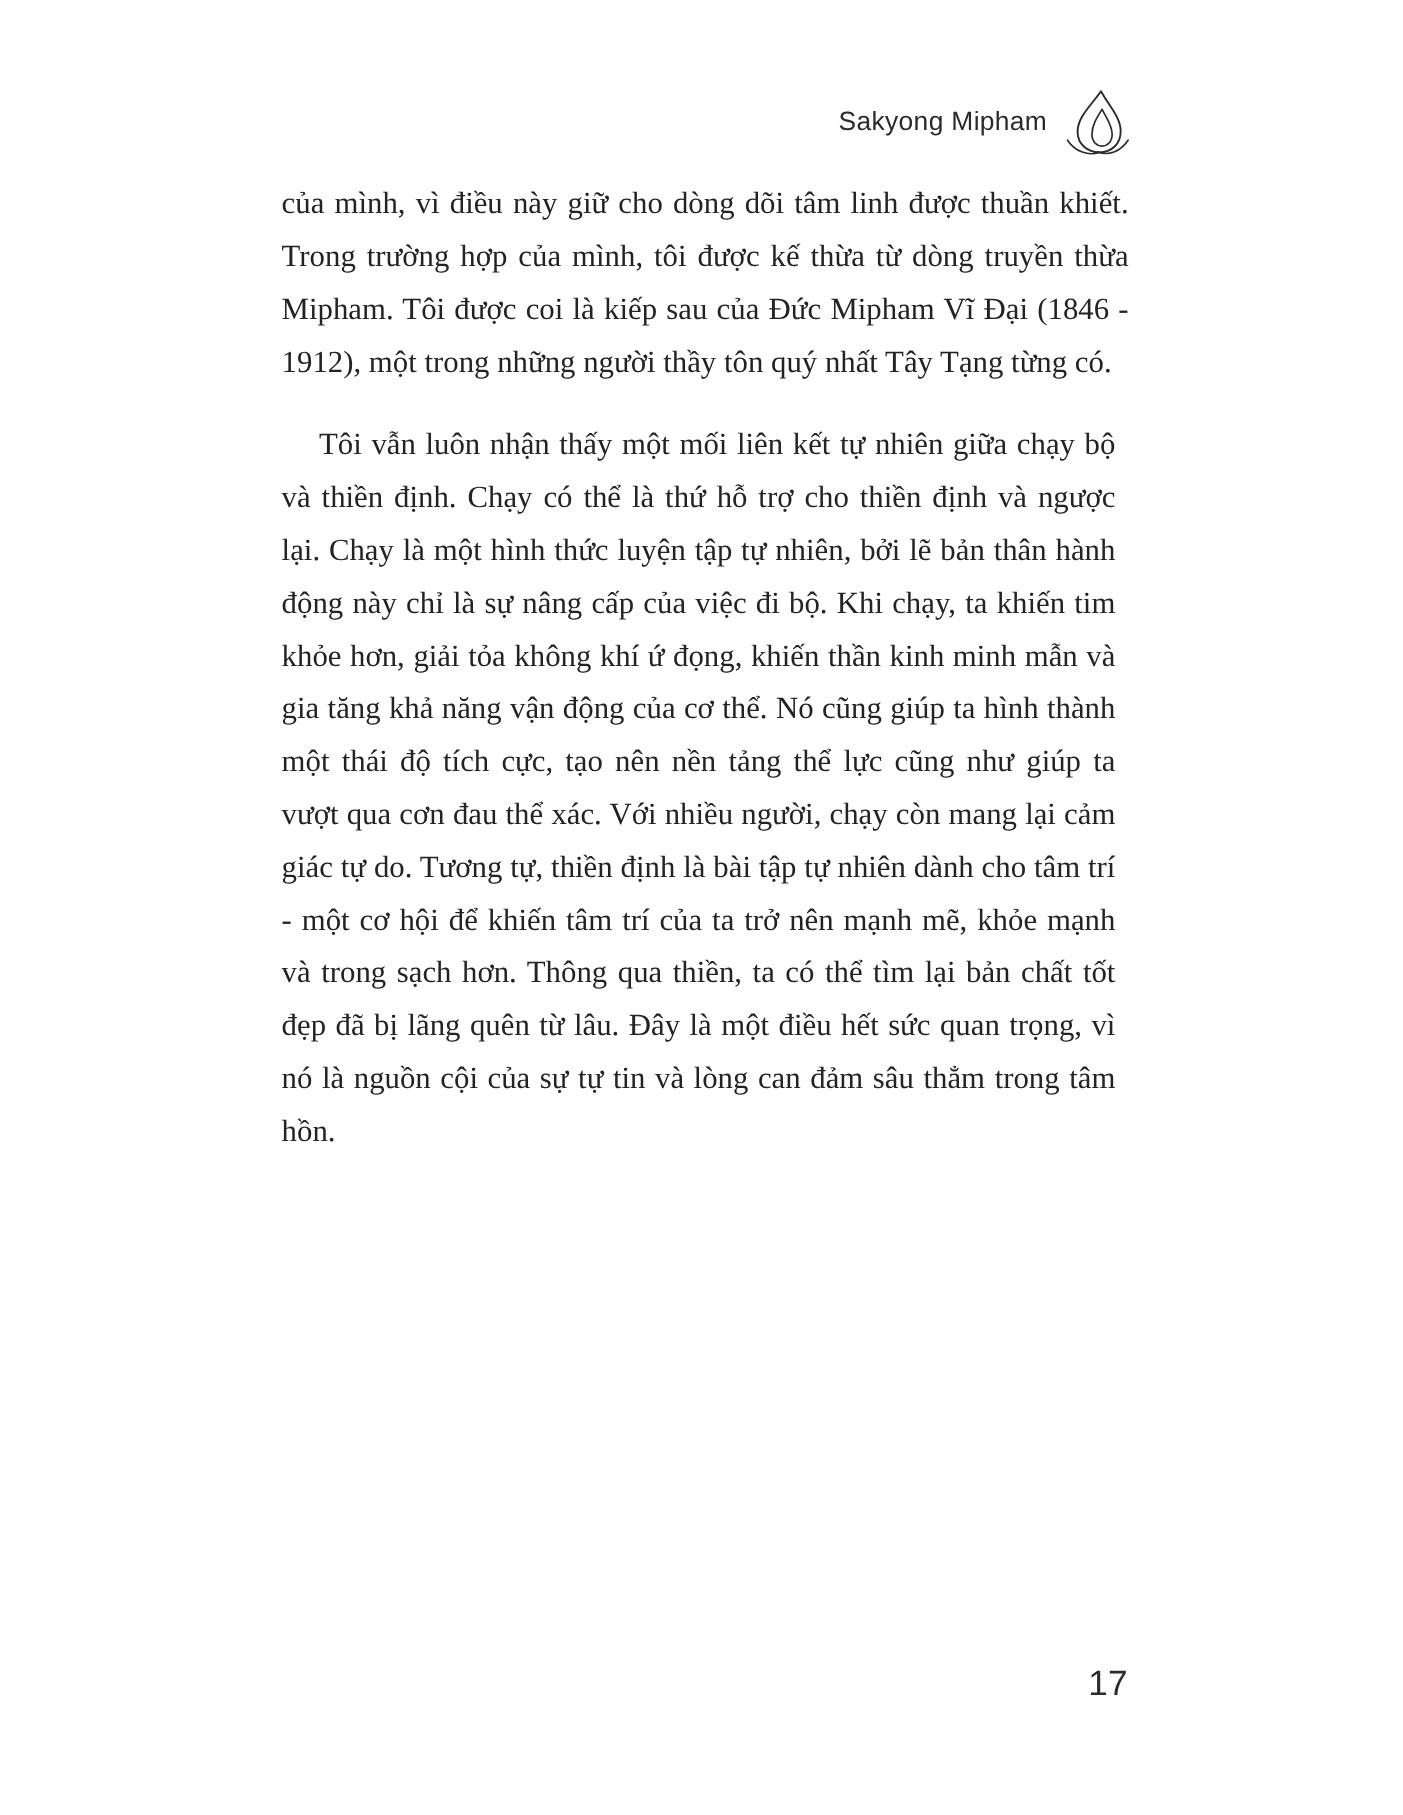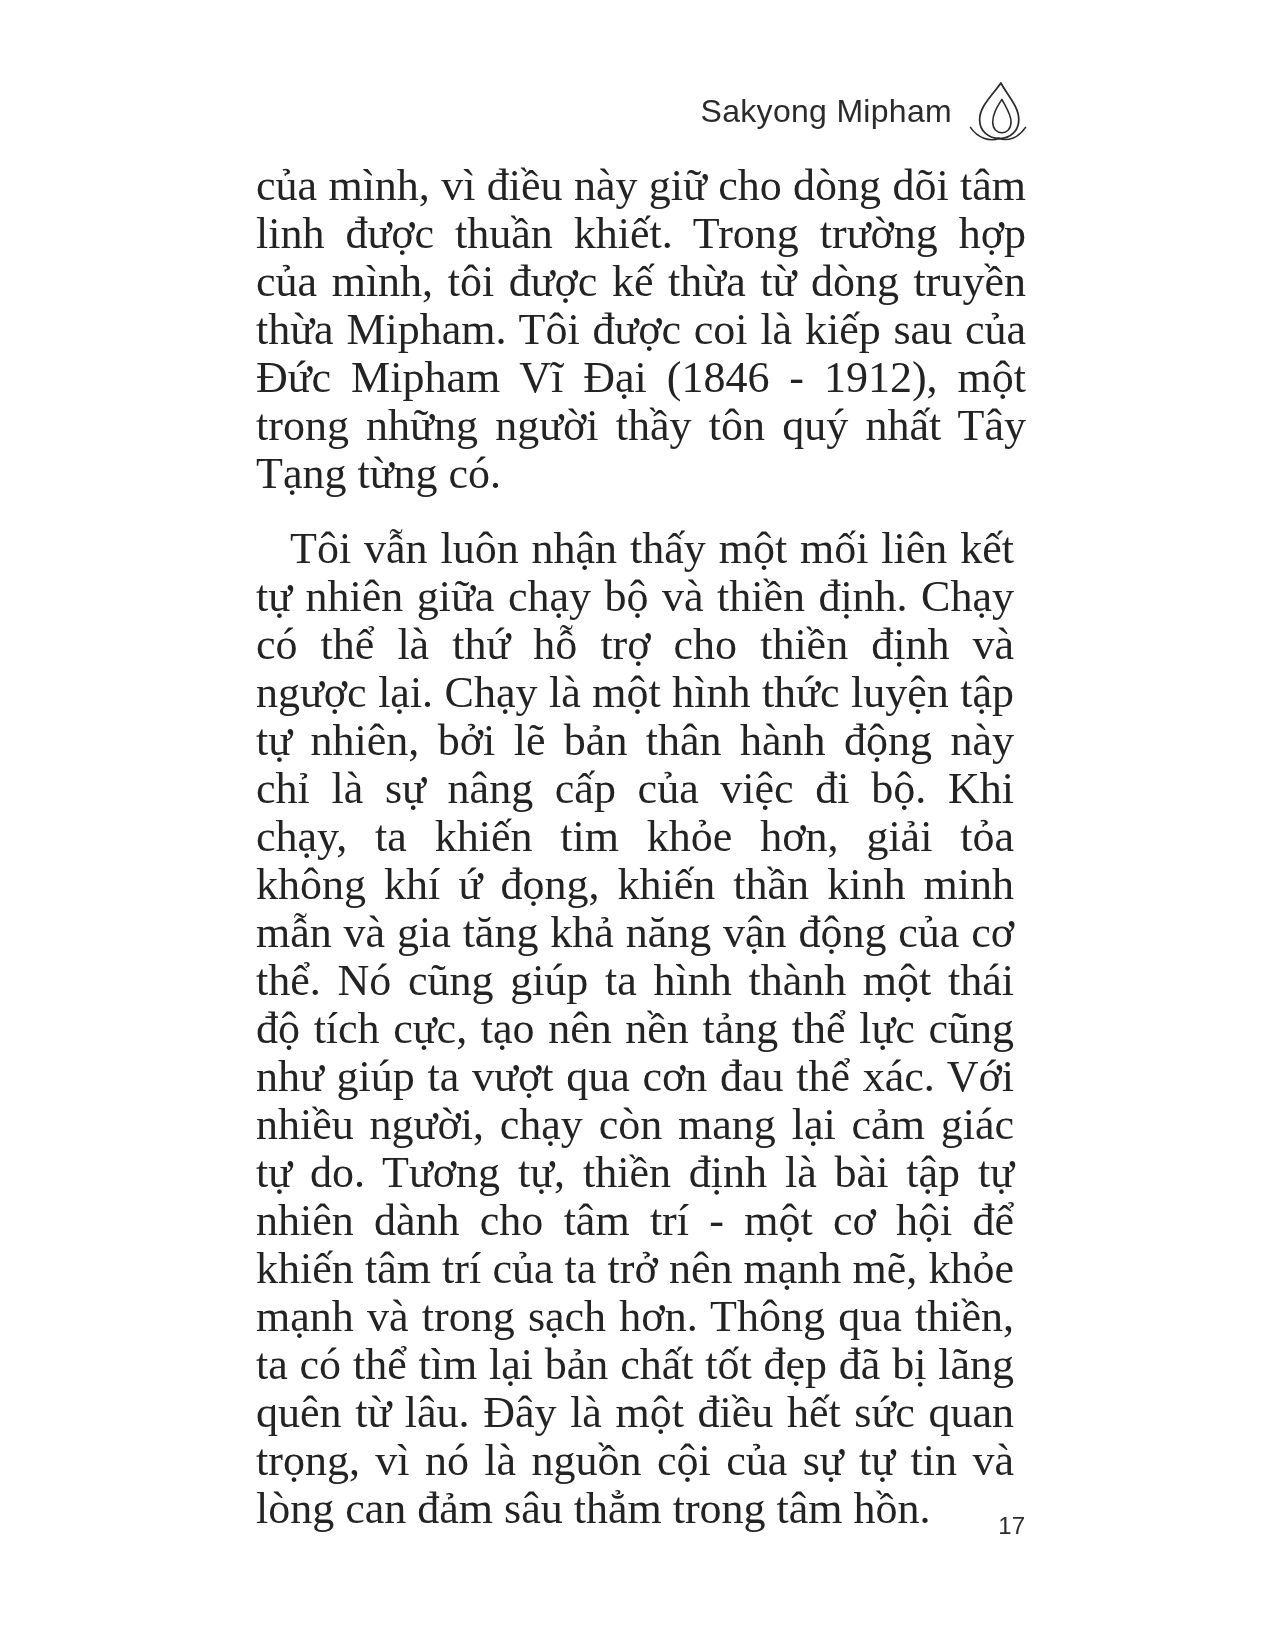--- a/index.html
+++ b/index.html
@@ -14,46 +14,46 @@
   .header {
     position: absolute;
     top: 80px;
     right: 248px;
     display: flex;
     align-items: center;
     gap: 17px;
   }
   .header-title {
     font-family: "Liberation Sans", sans-serif;
-    font-size: 32px;
+    font-size: 24px;
     font-weight: 400;
     color: #2b2b2b;
     letter-spacing: 0.3px;
     white-space: nowrap;
   }
   .logo-icon svg { display: block; }
   .body-text {
     position: absolute;
     left: 256px;
     top: 162px;
     width: 770px;
     color: #232323;
-    font-size: 44px;
+    font-size: 28px;
     line-height: 48px;
     text-align: justify;
     text-justify: inter-word;
   }
   .para-first { margin: 0; }
   .para-next { margin: 27px 12px 0 0; text-indent: 34px; }
   .page-number {
     position: absolute;
     top: 1512px;
     right: 250px;
     font-family: "Liberation Sans", sans-serif;
-    font-size: 24px;
+    font-size: 32px;
     color: #2b2b2b;
   }
 </style>
 </head>
 <body>
 
 <div class="page">
 
   <div class="header">
     <span class="header-title">Sakyong Mipham</span>

